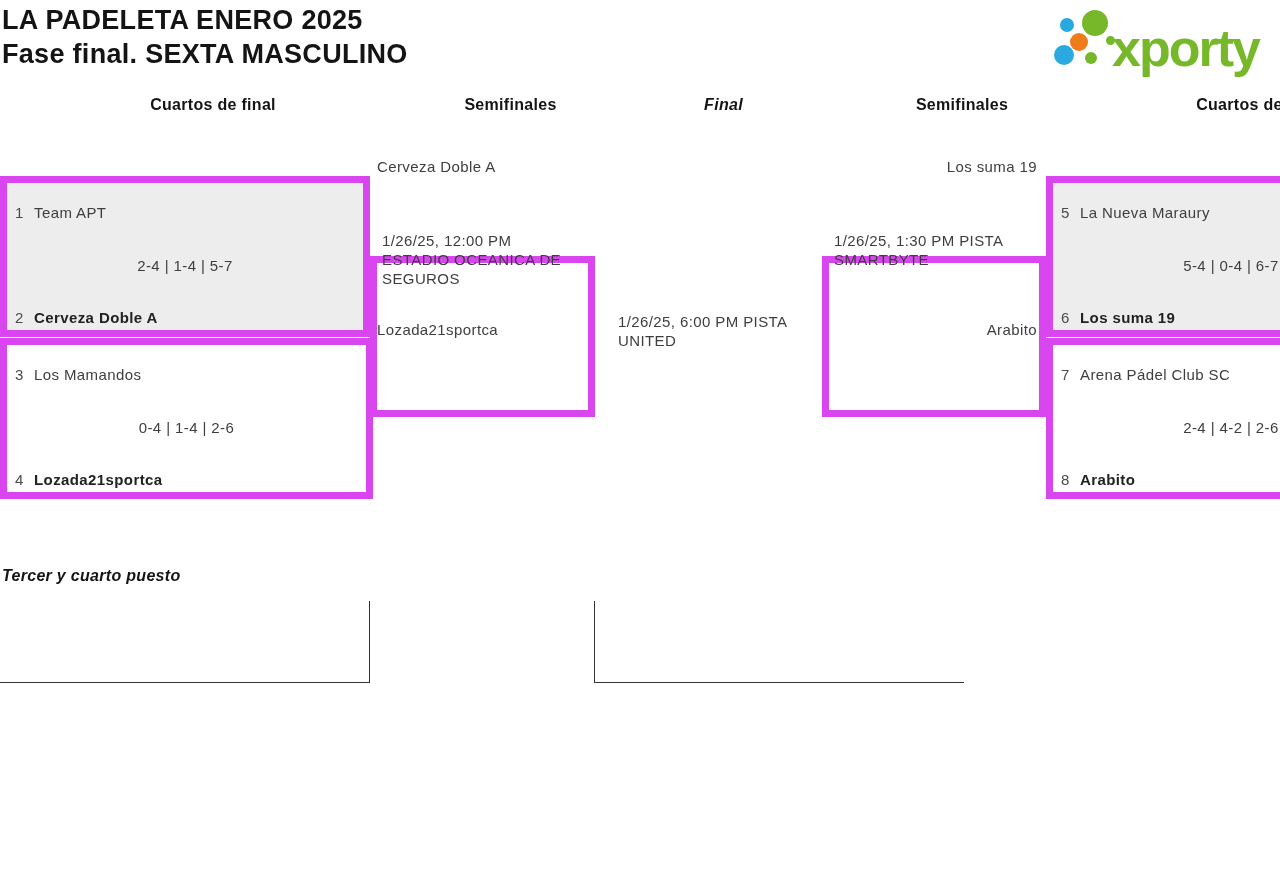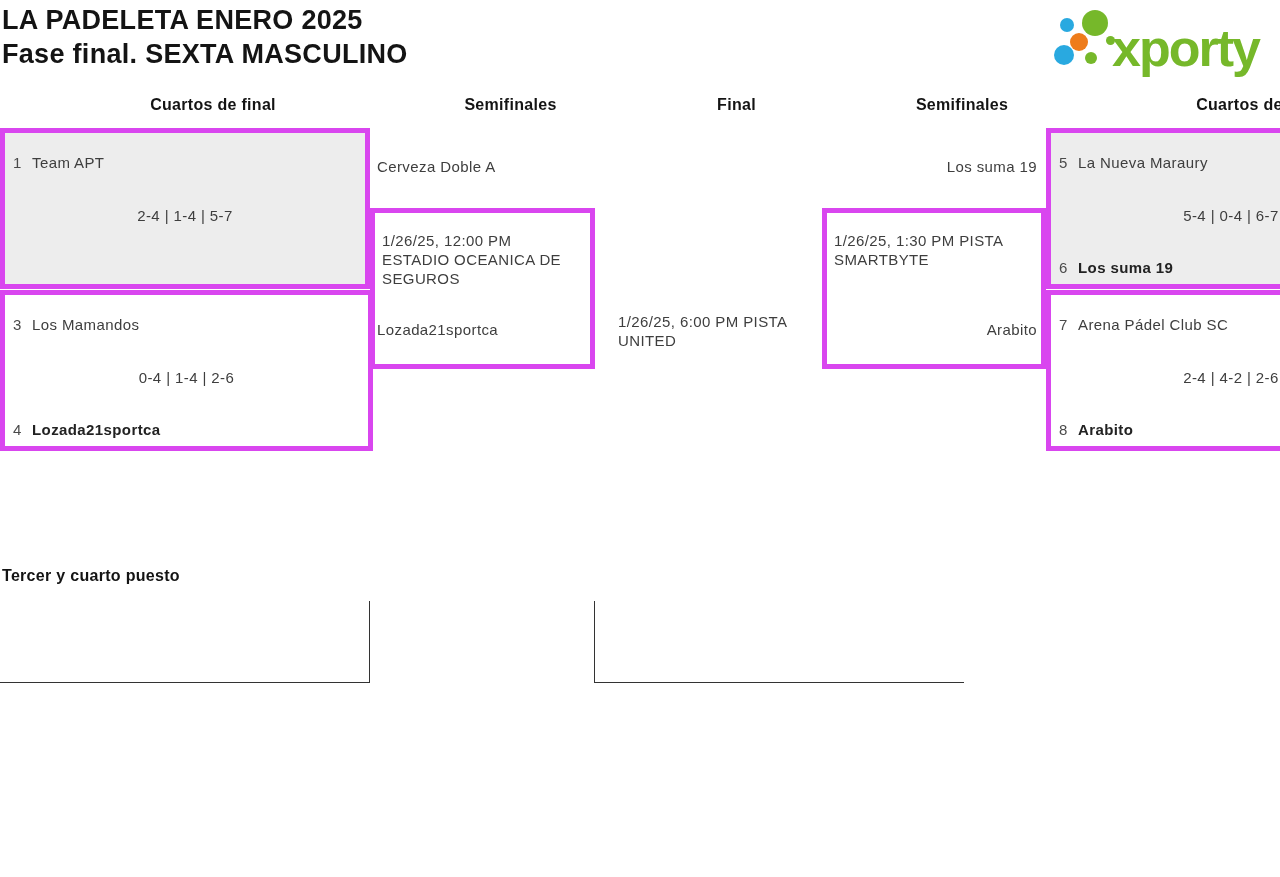--- a/index.html
+++ b/index.html
@@ -22,26 +22,26 @@
   .dot-orange{left:20px;top:29px;width:18px;height:18px;}
   .dot-blue-big{left:4px;top:41px;width:20px;height:20px;}
   .dot-green-small{left:35px;top:48px;width:12px;height:12px;}
   .dot-green-tiny{left:56px;top:32px;width:9px;height:9px;}
   .logo-text{position:absolute;left:62px;top:16px;font-size:52px;line-height:56px;font-weight:700;letter-spacing:-2px;}
 
   
   .round-header{top:96px;font-size:16px;font-weight:700;color:#141414;text-align:center;letter-spacing:.3px;white-space:nowrap;padding-left:28px;}
   .rh1{left:0;width:370px;}
   .rh2{left:370px;width:225px;}
-  .rh3{left:595px;width:227px;}
+  .rh3{left:582px;width:227px;font-style:italic;}
   .rh4{left:822px;width:224px;}
   .rh5{left:1046px;width:370px;}
 
   
-  .match-box{border:5px solid #d946ef;box-sizing:border-box;background:#fff;}
+  .match-box{border:7px solid #d946ef;box-sizing:border-box;background:#fff;margin-top:48px;}
   .match-box.gray{background:#ededed;}
   .qf1{left:0;top:128px;width:370px;height:161px;}
   .qf2{left:0;top:290px;width:373px;height:161px;}
   .qf3{left:1046px;top:128px;width:370px;height:161px;}
   .qf4{left:1046px;top:290px;width:370px;height:161px;}
   .sf1{left:370px;top:208px;width:225px;height:161px;background:transparent;}
   .sf2{left:822px;top:208px;width:224px;height:161px;background:transparent;}
 
   .team-row{position:absolute;left:8px;right:8px;font-size:15px;letter-spacing:.4px;white-space:nowrap;color:#3e3e3e;}
   .row-a{top:21px;}
@@ -55,21 +55,21 @@
   .sf1-team-a{left:377px;top:158px;}
   .sf1-team-b{left:377px;top:321px;}
   .sf2-team-a{left:822px;width:215px;top:158px;text-align:right;}
   .sf2-team-b{left:822px;width:215px;top:321px;text-align:right;}
   .schedule{font-size:15px;letter-spacing:.4px;color:#3e3e3e;text-align:left;line-height:19px;}
   .sf1-schedule{left:382px;width:200px;top:231px;}
   .sf2-schedule{left:834px;width:200px;top:231px;}
   .final-schedule{left:618px;width:180px;top:312px;}
 
   
-  .third-heading{left:2px;top:567px;font-size:16px;font-weight:700;color:#141414;letter-spacing:.3px;}
+  .third-heading{left:2px;top:567px;font-size:16px;font-weight:700;color:#141414;letter-spacing:.3px;font-style:italic;}
   .bracket-line{background:#333;}
   .lineA-v{left:369px;top:601px;width:1px;height:82px;}
   .lineA-h{left:0;top:682px;width:370px;height:1px;}
   .lineB-v{left:594px;top:601px;width:1px;height:82px;}
   .lineB-h{left:594px;top:682px;width:370px;height:1px;}
 </style>
 </head>
 <body>
 
 <div class="abs page-title">
@@ -91,20 +91,23 @@
 <div class="abs round-header rh2">Semifinales</div>
 <div class="abs round-header rh3">Final</div>
 <div class="abs round-header rh4">Semifinales</div>
 <div class="abs round-header rh5">Cuartos de final</div>
 
 <div class="abs match-box gray qf1">
   <div class="team-row row-a">
     <span class="seed">1</span><span>Team APT</span>
   </div>
   <div class="score-row">2-4 | 1-4 | 5-7</div>
+  <div class="team-row row-b">
+    <span class="seed">2</span><span class="winner">Cerveza Doble A</span>
+  </div>
 </div>
 
 <div class="abs match-box qf2">
   <div class="team-row row-a">
     <span class="seed">3</span><span>Los Mamandos</span>
   </div>
   <div class="score-row">0-4 | 1-4 | 2-6</div>
   <div class="team-row row-b">
     <span class="seed">4</span><span class="winner">Lozada21sportca</span>
   </div>

